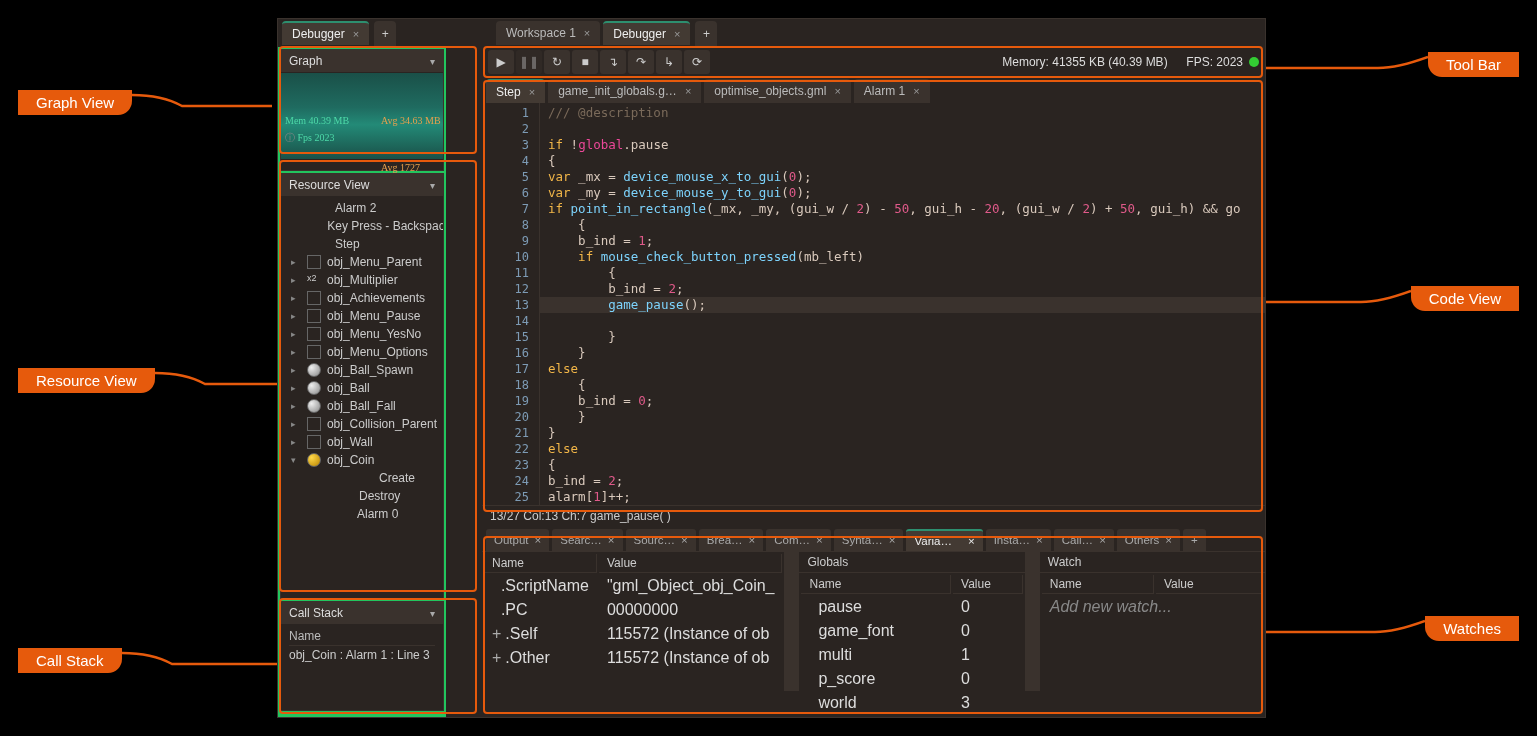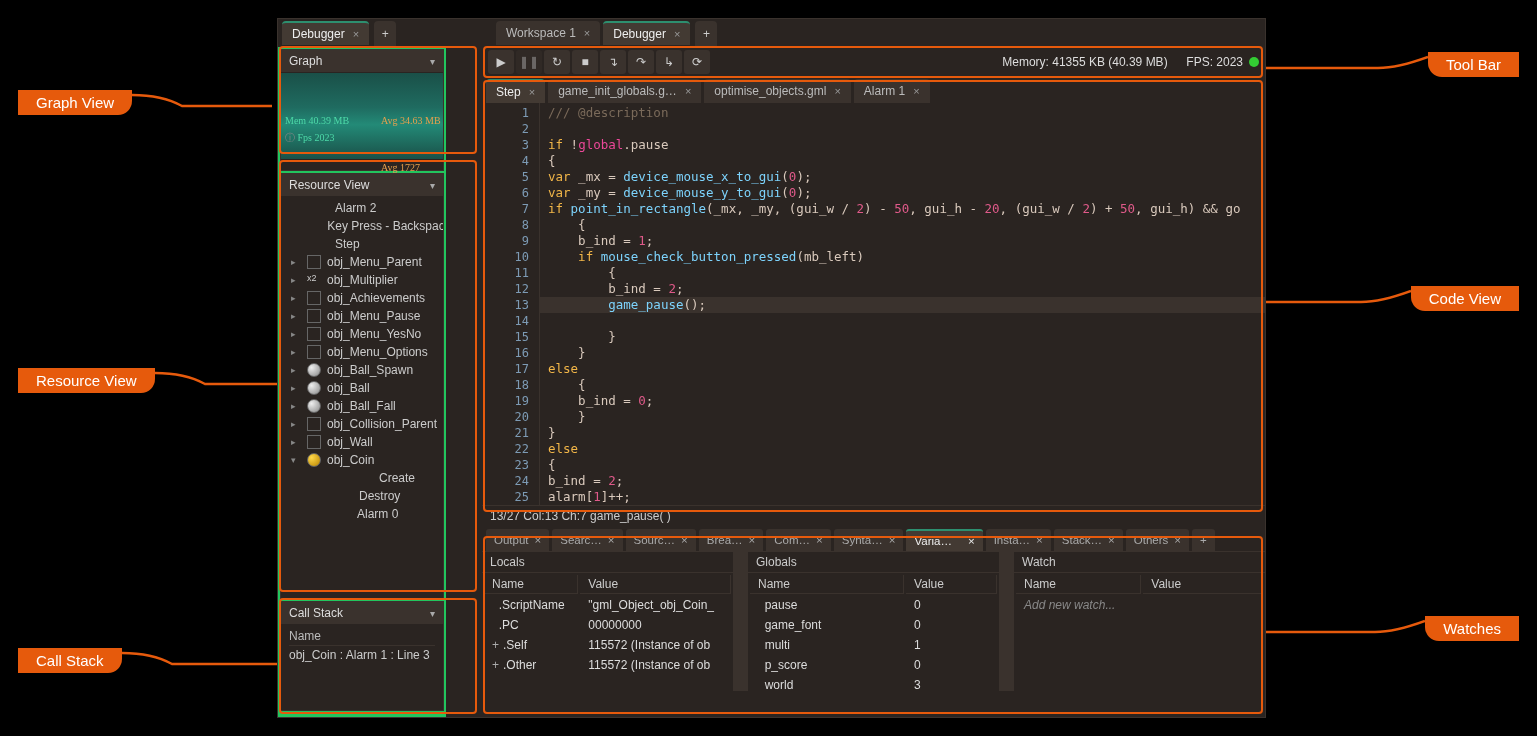--- a/index.html
+++ b/index.html
@@ -229,21 +229,21 @@
 
   .watch-panes {
     display:flex; height:140px;
     border-top:1px solid #3a322d;
   }
   .wpane { flex:1; border-right:1px solid #3a322d; font-size:12px;}
   .wpane:last-child { border-right:none;}
   .wpane-title { padding:3px 8px; color:#ccc; background:#2a2421; border-bottom:1px solid #3a322d;}
   .wtable { width:100%; }
   .wtable th { text-align:left; font-weight:normal; color:#ccc; padding:2px 8px; border-right:1px solid #3a322d; border-bottom:1px solid #3a322d; font-size:12px;}
-  .wtable td { padding:2px 8px; color:#ddd; font-size:12px; white-space:nowrap; overflow:hidden; text-overflow:ellipsis;}
+  .wtable td { padding:2px 8px; color:#ddd; font-size:16px; white-space:nowrap; overflow:hidden; text-overflow:ellipsis;}
   .scroll-slot { width:14px; background:#3a322d;}
   .expand { color:#aaa; margin-right:4px;}
 
 </style>
 </head>
 <body>
 
 <div class="callout callout-left" style="left:18px; top:90px;">
   <div class="label">Graph View</div>
   <svg width="140" height="22">
@@ -549,33 +549,32 @@
         </div>
         <div class="bot-tab active">
           <span>Varia…</span>
           <span class="x">×</span>
         </div>
         <div class="bot-tab">
           <span>Insta…</span>
           <span class="x">×</span>
         </div>
         <div class="bot-tab">
-          <span>Stack…</span>
+          <span>Call…</span>
           <span class="x">×</span>
         </div>
         <div class="bot-tab">
           <span>Others</span>
           <span class="x">×</span>
         </div>
         <div class="bot-tab">+</div>
       </div>
 
     <div class="watch-panes">
       <div class="wpane">
-        <div class="wpane-title">Locals</div>
         <table class="wtable">
           <tbody>
               <tr>
                 <th>Name</th>
                 <th>Value</th>
               </tr>
           </tbody>
             <tbody id="locals-body">
               <tr>
                 <td>&nbsp;&nbsp;.ScriptName</td>

